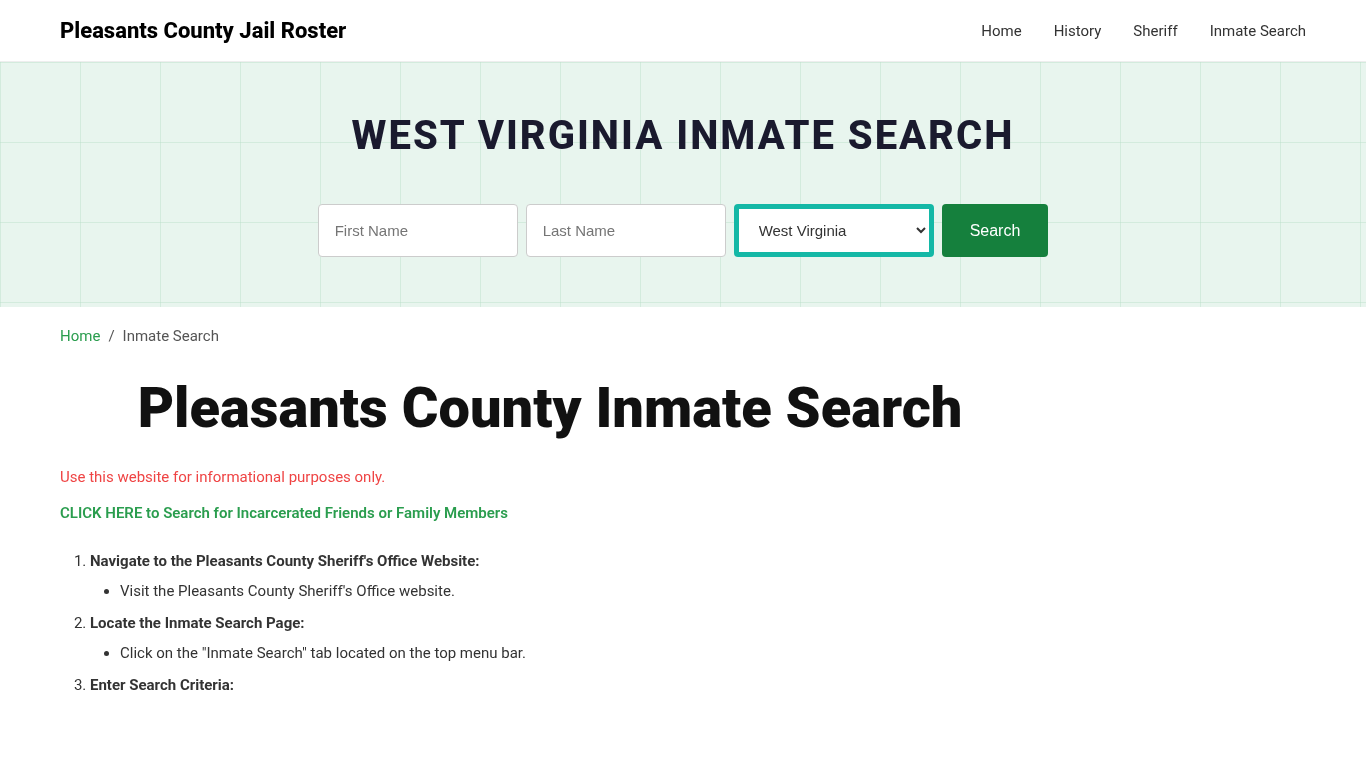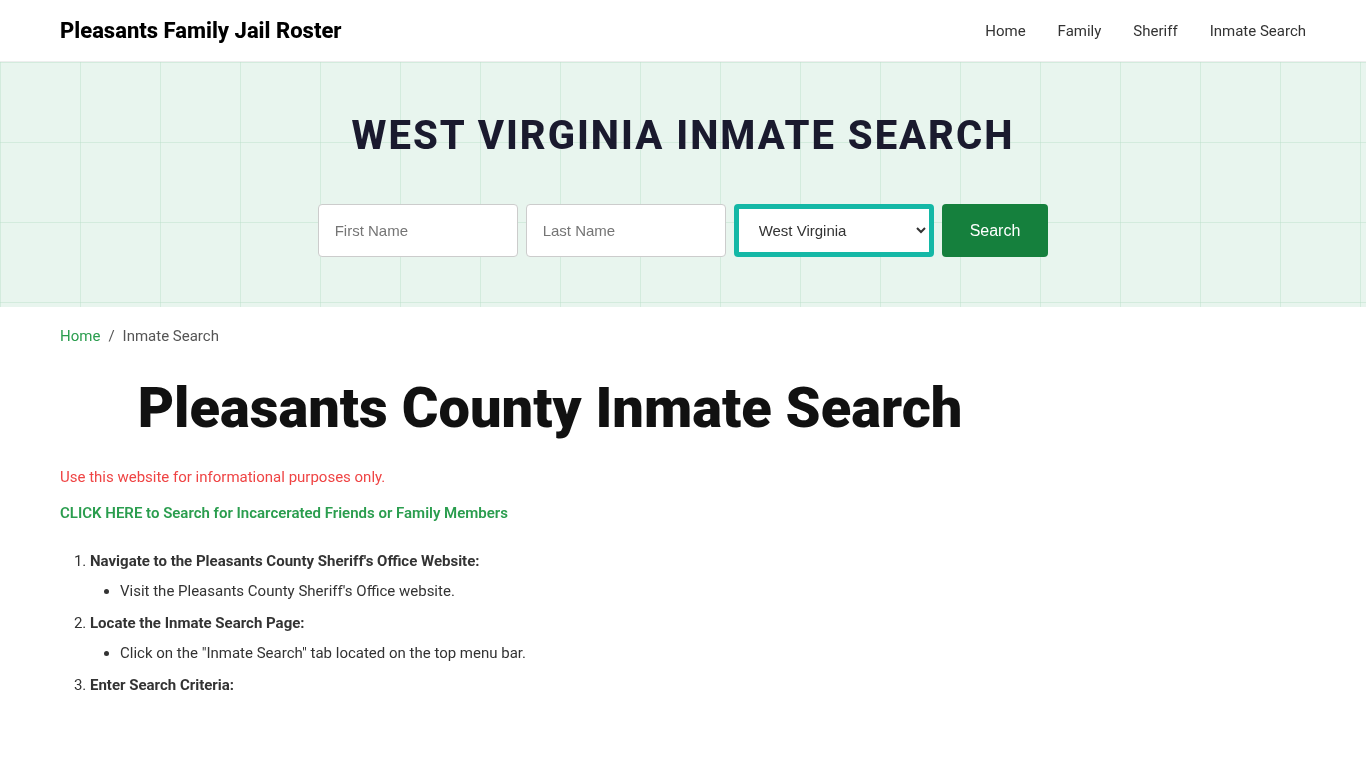--- a/index.html
+++ b/index.html
@@ -177,28 +177,28 @@
       font-size: 15px;
       color: #333;
       margin-bottom: 4px;
       line-height: 1.6;
     }
   </style>
 </head>
 <body>
 
 <header class="header">
-  <a class="site-title">Pleasants Family Jail Roster</a>
+  <a class="site-title">Pleasants County Jail Roster</a>
   <nav>
     <ul class="nav">
       <li>
         <a href="#">Home</a>
       </li>
       <li>
-        <a href="#">Family</a>
+        <a href="#">History</a>
       </li>
       <li>
         <a href="#">Sheriff</a>
       </li>
       <li>
         <a href="#">Inmate Search</a>
       </li>
     </ul>
   </nav>
 </header>

